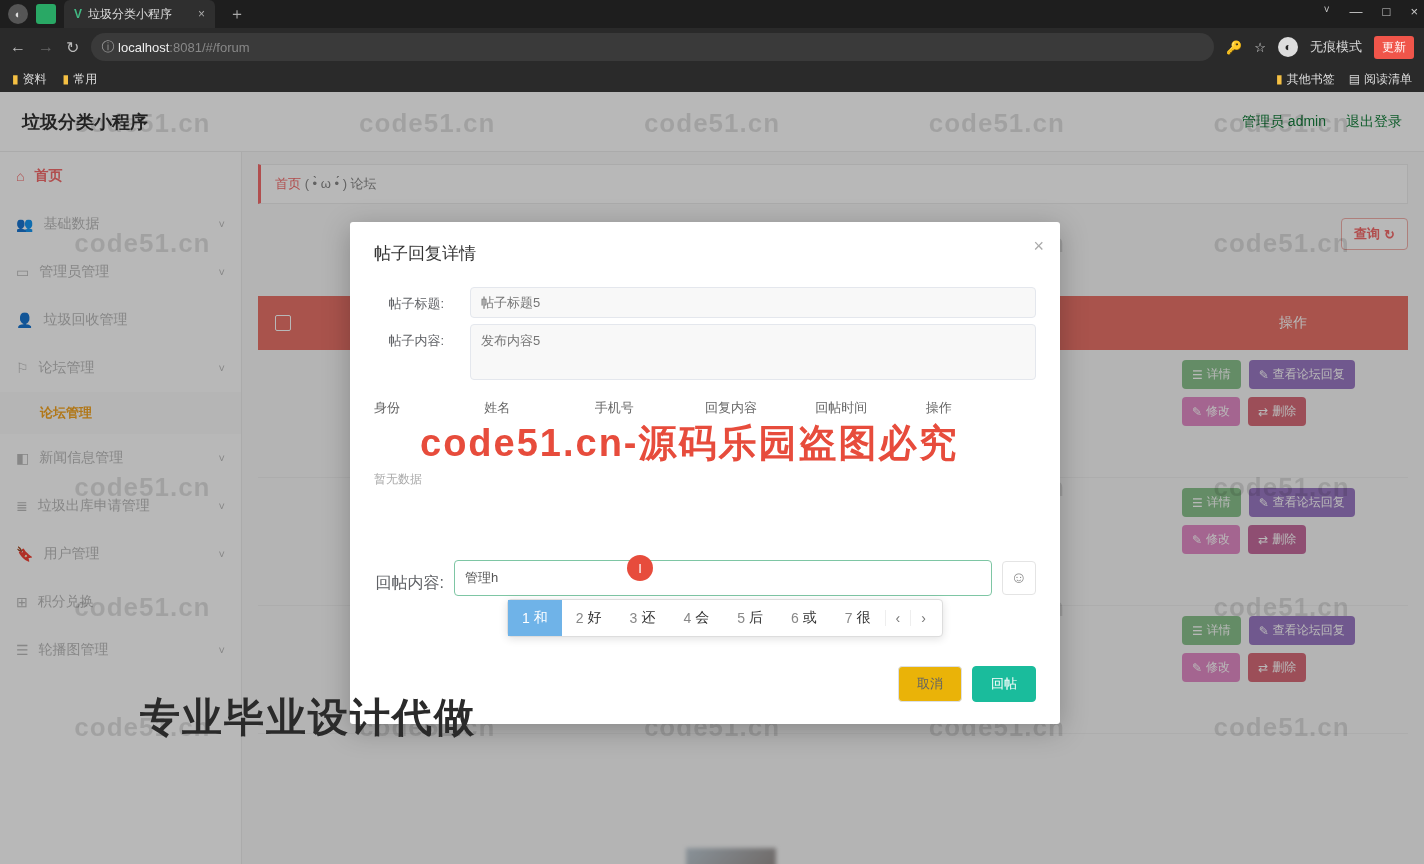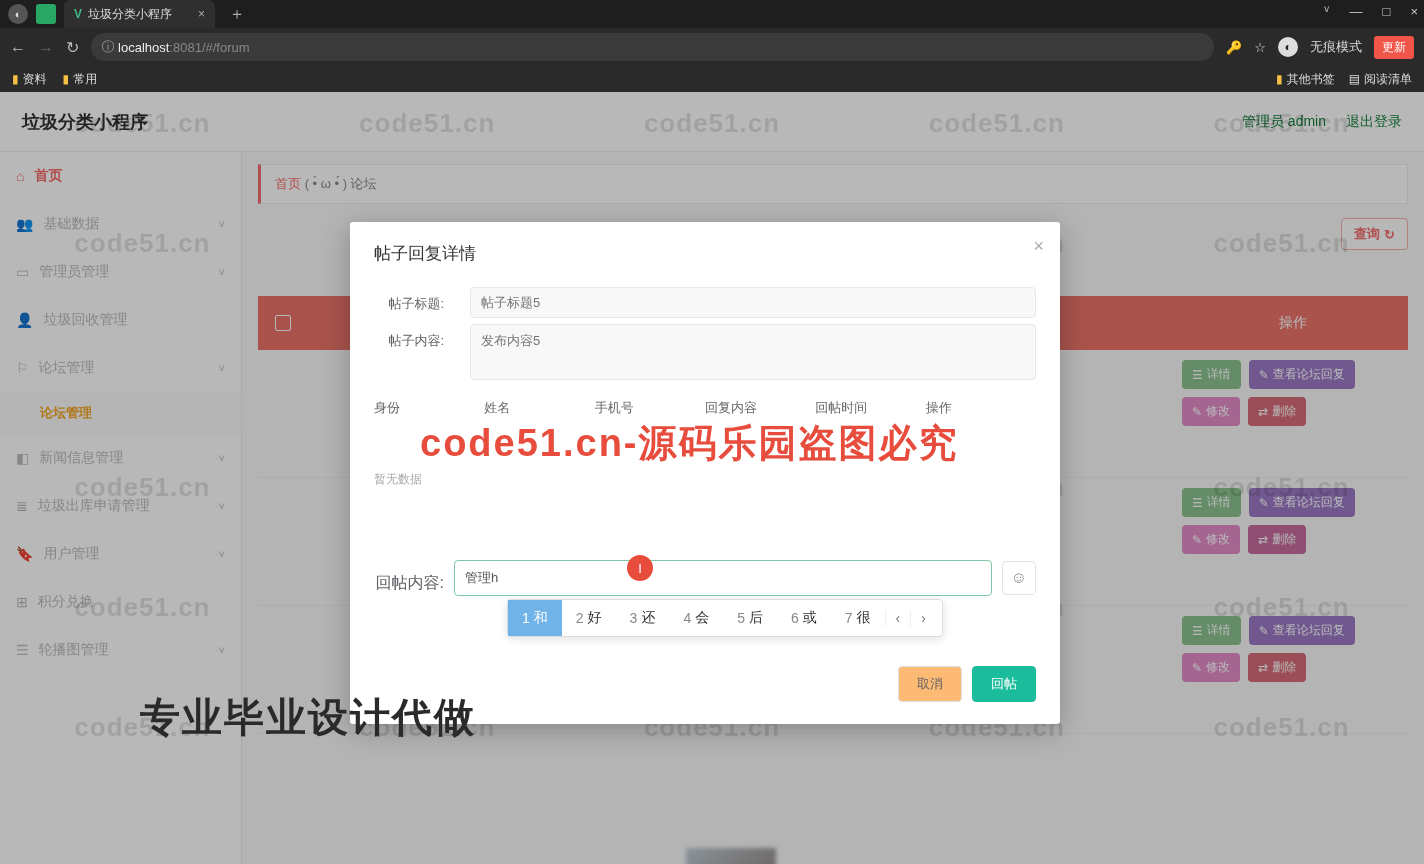--- a/index.html
+++ b/index.html
@@ -88,21 +88,21 @@
 .ime-cursor { position: absolute; left: 172px; top: -6px; width: 26px; height: 26px; border-radius: 50%; background: #e74c3c; color: #fff; display: flex; align-items: center; justify-content: center; font-size: 13px; }
 .emoji-btn { width: 34px; height: 34px; border: 1px solid #e4e4e4; border-radius: 4px; display: flex; align-items: center; justify-content: center; font-size: 16px; color: #888; cursor: pointer; }
 .ime-bar { position: absolute; left: 52px; right: 48px; top: 38px; background: #fff; border: 1px solid #ddd; border-radius: 4px; height: 38px; display: flex; align-items: center; font-size: 14px; box-shadow: 0 2px 8px rgba(0,0,0,0.12); }
 .ime-cand { padding: 0 14px; height: 100%; display: flex; align-items: center; gap: 4px; color: #333; cursor: pointer; }
 .ime-cand.sel { background: #6fb3e8; color: #fff; }
 .ime-cand .num { color: #888; }
 .ime-cand.sel .num { color: #fff; }
 .ime-nav { border-left: 1px solid #eee; padding: 0 10px; color: #777; cursor: pointer; }
 .modal-footer { display: flex; justify-content: flex-end; gap: 10px; margin-top: 70px; }
 .btn { padding: 8px 18px; border-radius: 4px; font-size: 13px; cursor: pointer; }
-.btn-plain { border: 1px solid #dcdfe6; background: #fdba74; color: #606266; }
+.btn-plain { border: 1px solid #dcdfe6; background: #eab308; color: #606266; }
 .btn-primary { border: 1px solid #1abc9c; background: #1abc9c; color: #fff; }
 
 
 .wm-row { position: absolute; left: 0; right: 0; display: flex; justify-content: space-around; color: rgba(0,0,0,0.12); font-size: 26px; font-weight: bold; pointer-events: none; letter-spacing: 1px; }
 .wm-red { position: absolute; left: 420px; top: 418px; color: #e74c3c; font-size: 38px; font-weight: bold; pointer-events: none; letter-spacing: 2px; }
 .wm-black { position: absolute; left: 140px; top: 690px; color: #2a2a2a; font-size: 40px; font-weight: 800; pointer-events: none; letter-spacing: 2px; font-family: Liberation Mono, monospace; }
 .blur-img { position: absolute; left: 686px; top: 756px; width: 90px; height: 60px; background: linear-gradient(135deg,#bfcbd4,#8b7d76); filter: blur(2px); }
 </style>
 </head>
 <body>

